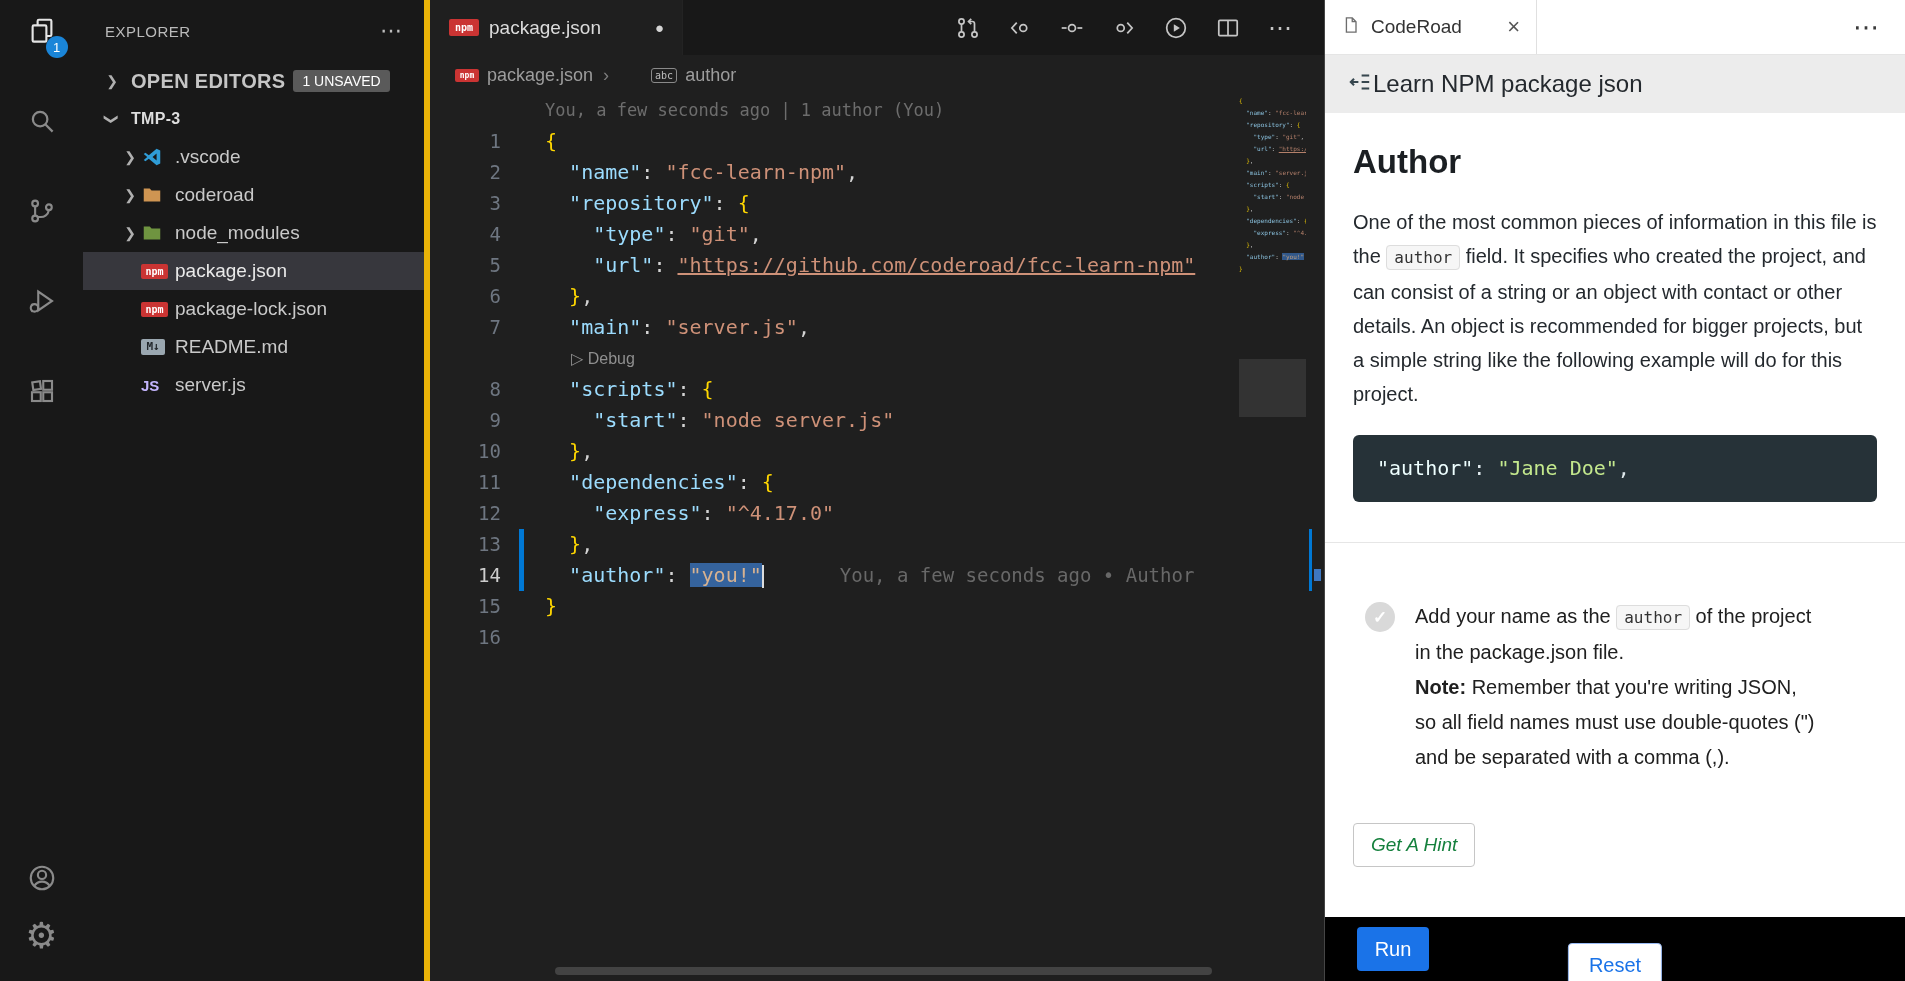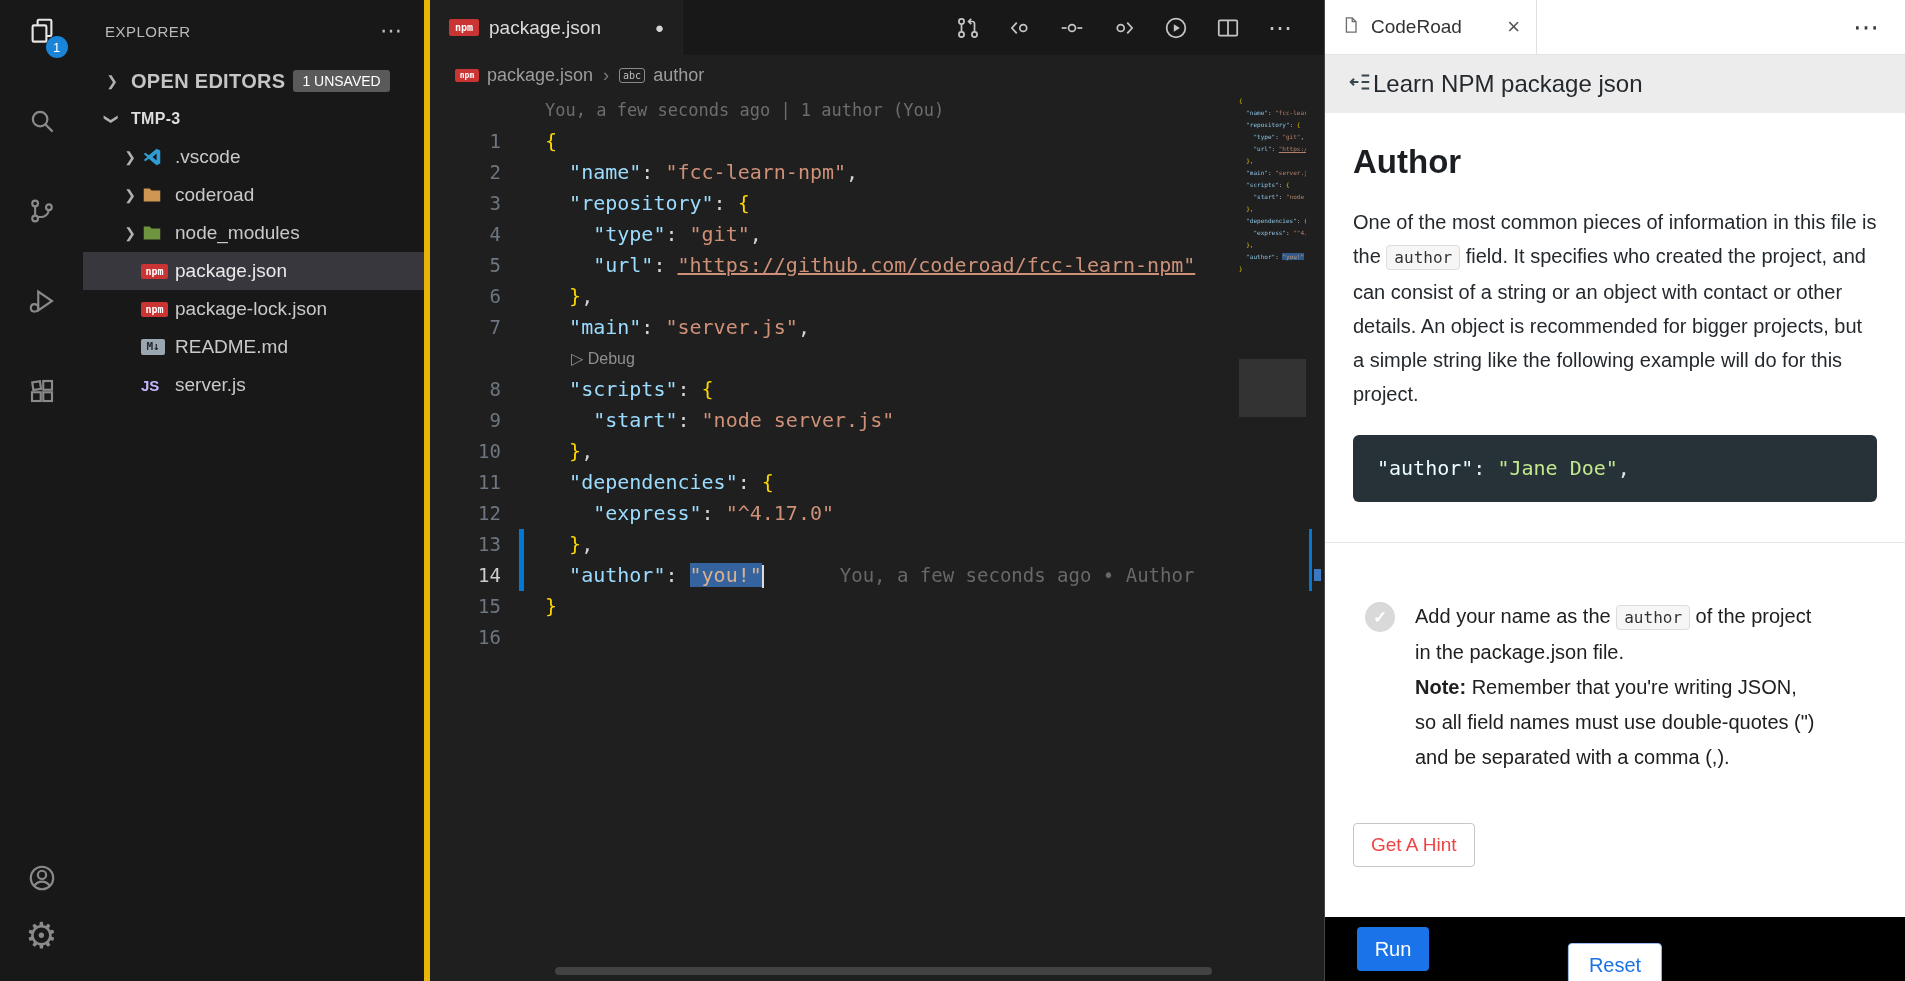--- a/index.html
+++ b/index.html
@@ -52,21 +52,21 @@
   .tabactions{margin-left:auto;display:flex;align-items:center;gap:24px;padding-right:30px;}
   .ticon{width:28px;height:28px;display:flex;align-items:center;justify-content:center;cursor:pointer;
          color:#c5c5c5;font-size:24px;line-height:1;}
   .ticon svg{width:26px;height:26px;}
   .breadcrumbs{height:40px;background:#1f1f1f;display:flex;align-items:center;padding-left:24px;gap:10px;
                font-size:18px;color:#9d9d9d;}
   .bc-item{display:flex;align-items:center;gap:8px;cursor:pointer;}
   .bc-sep{color:#7d7d7d;font-size:18px;}
   .bc-npm{width:24px;line-height:13px;font-size:8px;}
   .abc-chip{border:1px solid #8a8a8a;border-radius:3px;color:#bdbdbd;font-size:10px;padding:0 3px;
-            line-height:13px;font-family:"DejaVu Sans Mono",monospace;}
+            line-height:13px;font-family:"DejaVu Sans Mono",monospace;margin-left:32px;}
 
   .codearea{position:absolute;top:95px;left:0;right:0;bottom:0;background:#1f1f1f;overflow:hidden;}
   .crow{position:relative;display:flex;height:31px;line-height:31px;white-space:pre;
         font-family:"DejaVu Sans Mono",monospace;font-size:20px;}
   .ln{width:70px;text-align:right;color:#6e7681;flex:none;font-size:19px;}
   .crow.active .ln{color:#cccccc;}
   .crow.mod::before{content:"";position:absolute;left:88px;top:0;bottom:0;width:5px;background:#0078d4;}
   .ltext{padding-left:44px;}
   .ltext.meta{color:#6d6d6d;font-size:17px;}
   .ltext.lens{padding-left:70px;color:#8f8f8f;font-size:16px;font-family:"Liberation Sans",sans-serif;cursor:pointer;}
@@ -105,22 +105,22 @@
              border-radius:4px;padding:2px 7px;color:#333;white-space:nowrap;}
   .codeblock{margin-top:24px;background:#263238;border-radius:6px;padding:20px 24px;
              font-family:"DejaVu Sans Mono",monospace;font-size:20px;line-height:27px;}
   .tk-cbkey{color:#eeffff;} .tk-cbval{color:#c3e88d;} .tk-cbpun{color:#dfe9ec;}
   .p-divider{margin:40px -28px 0 -28px;height:1px;background:#e6e6e6;}
   .task{margin-top:56px;display:flex;gap:20px;padding-left:12px;}
   .check{width:30px;height:30px;border-radius:50%;background:#d9d9d9;color:#fff;flex:none;margin-top:3px;
          display:flex;align-items:center;justify-content:center;font-size:17px;font-weight:bold;}
   .task-body{font-size:20px;line-height:35px;color:#202020;max-width:400px;}
   .task-body b{font-weight:bold;}
-  .hint-btn{margin-top:48px;background:#fff;border:1px solid #c6c6c6;border-radius:4px;color:#ef4444;
-            font-size:19px;padding:10px 17px;cursor:pointer;font-family:"Liberation Sans",sans-serif;}
+  .hint-btn{margin-top:48px;background:#fff;border:1px solid #c6c6c6;border-radius:4px;color:#15803d;
+            font-size:19px;padding:10px 17px;cursor:pointer;font-family:"Liberation Sans",sans-serif;font-style:italic;}
   .p-footer{height:64px;background:#000;position:relative;flex:none;}
   .run-btn{position:absolute;left:32px;top:10px;height:44px;min-width:72px;background:#1a73e8;color:#fff;
            border:none;border-radius:4px;font-size:20px;cursor:pointer;font-family:"Liberation Sans",sans-serif;}
   .reset-btn{position:absolute;left:50%;transform:translateX(-50%);top:26px;height:44px;padding:0 20px;
              background:#fff;color:#1a73e8;border:1px solid #9bbcf5;border-radius:4px;font-size:20px;
              cursor:pointer;font-family:"Liberation Sans",sans-serif;}
 </style>
 </head>
 <body>
 

